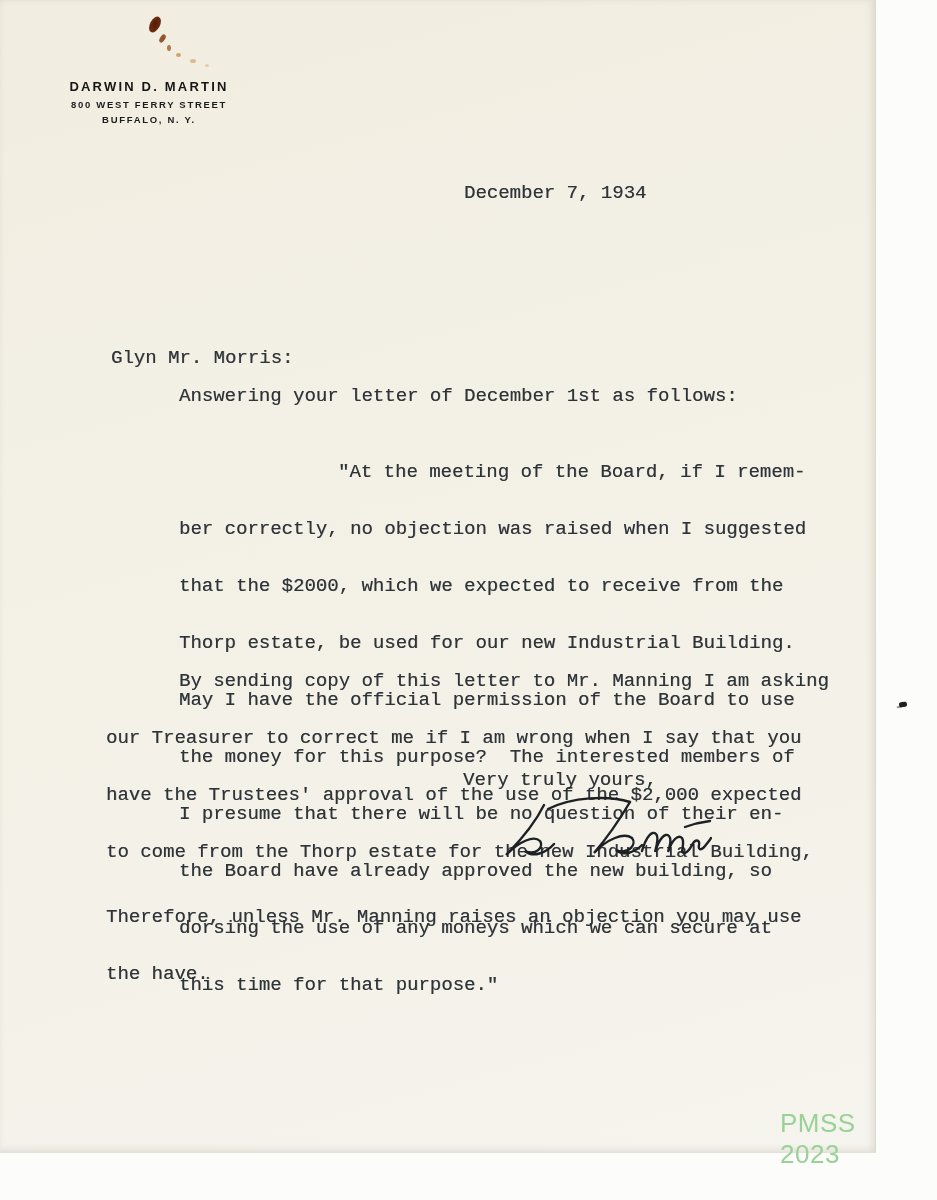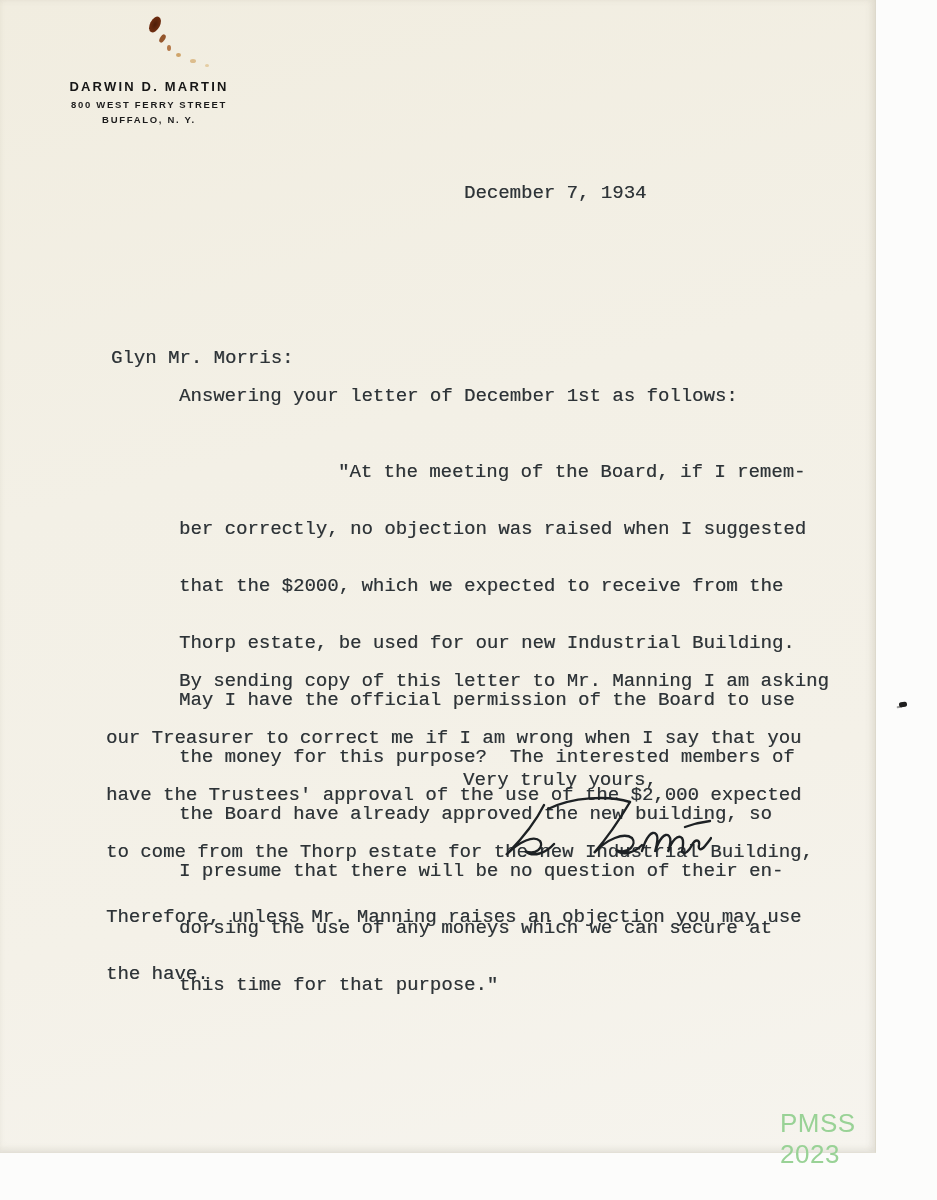--- a/index.html
+++ b/index.html
@@ -86,22 +86,22 @@
 
   <div class="type" style="left:179px; top:387px;">Answering your letter of December 1st as follows:</div>
 
   <div class="type quote" style="left:179px; top:425px;">
     <div class="line q-first">"At the meeting of the Board, if I remem-</div>
     <div class="line">ber correctly, no objection was raised when I suggested</div>
     <div class="line">that the $2000, which we expected to receive from the</div>
     <div class="line">Thorp estate, be used for our new Industrial Building.</div>
     <div class="line">May I have the official permission of the Board to use</div>
     <div class="line">the money for this purpose?  The interested members of</div>
+    <div class="line">I presume that there will be no question of their en-</div>
     <div class="line">the Board have already approved the new building, so</div>
-    <div class="line">I presume that there will be no question of their en-</div>
     <div class="line">dorsing the use of any moneys which we can secure at</div>
     <div class="line">this time for that purpose."</div>
   </div>
 
   <div class="type para2" style="left:106px; top:634px;">
     <div class="line p-first">By sending copy of this letter to Mr. Manning I am asking</div>
     <div class="line">our Treasurer to correct me if I am wrong when I say that you</div>
     <div class="line">have the Trustees' approval of the use of the $2,000 expected</div>
     <div class="line">to come from the Thorp estate for the new Industrial Building,</div>
     <div class="line gap">Therefore, unless Mr. Manning raises an objection you may use</div>

